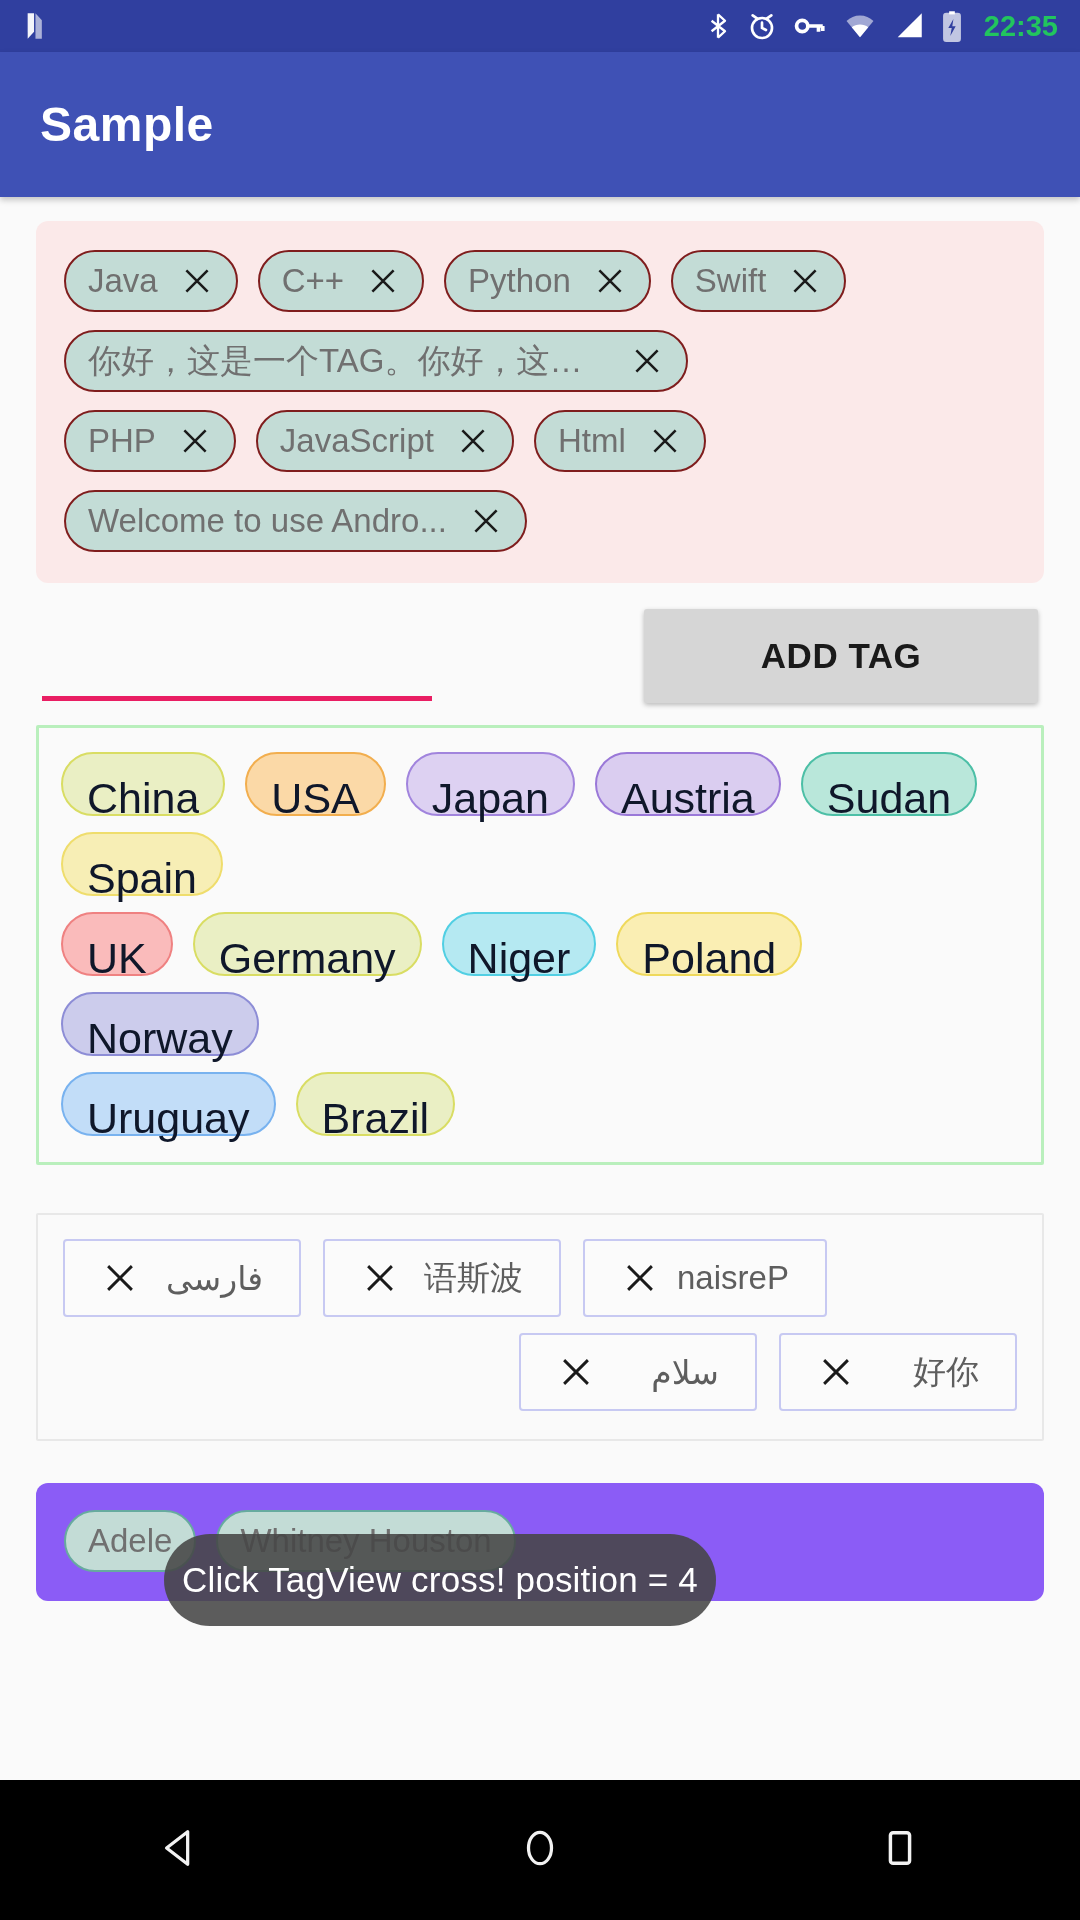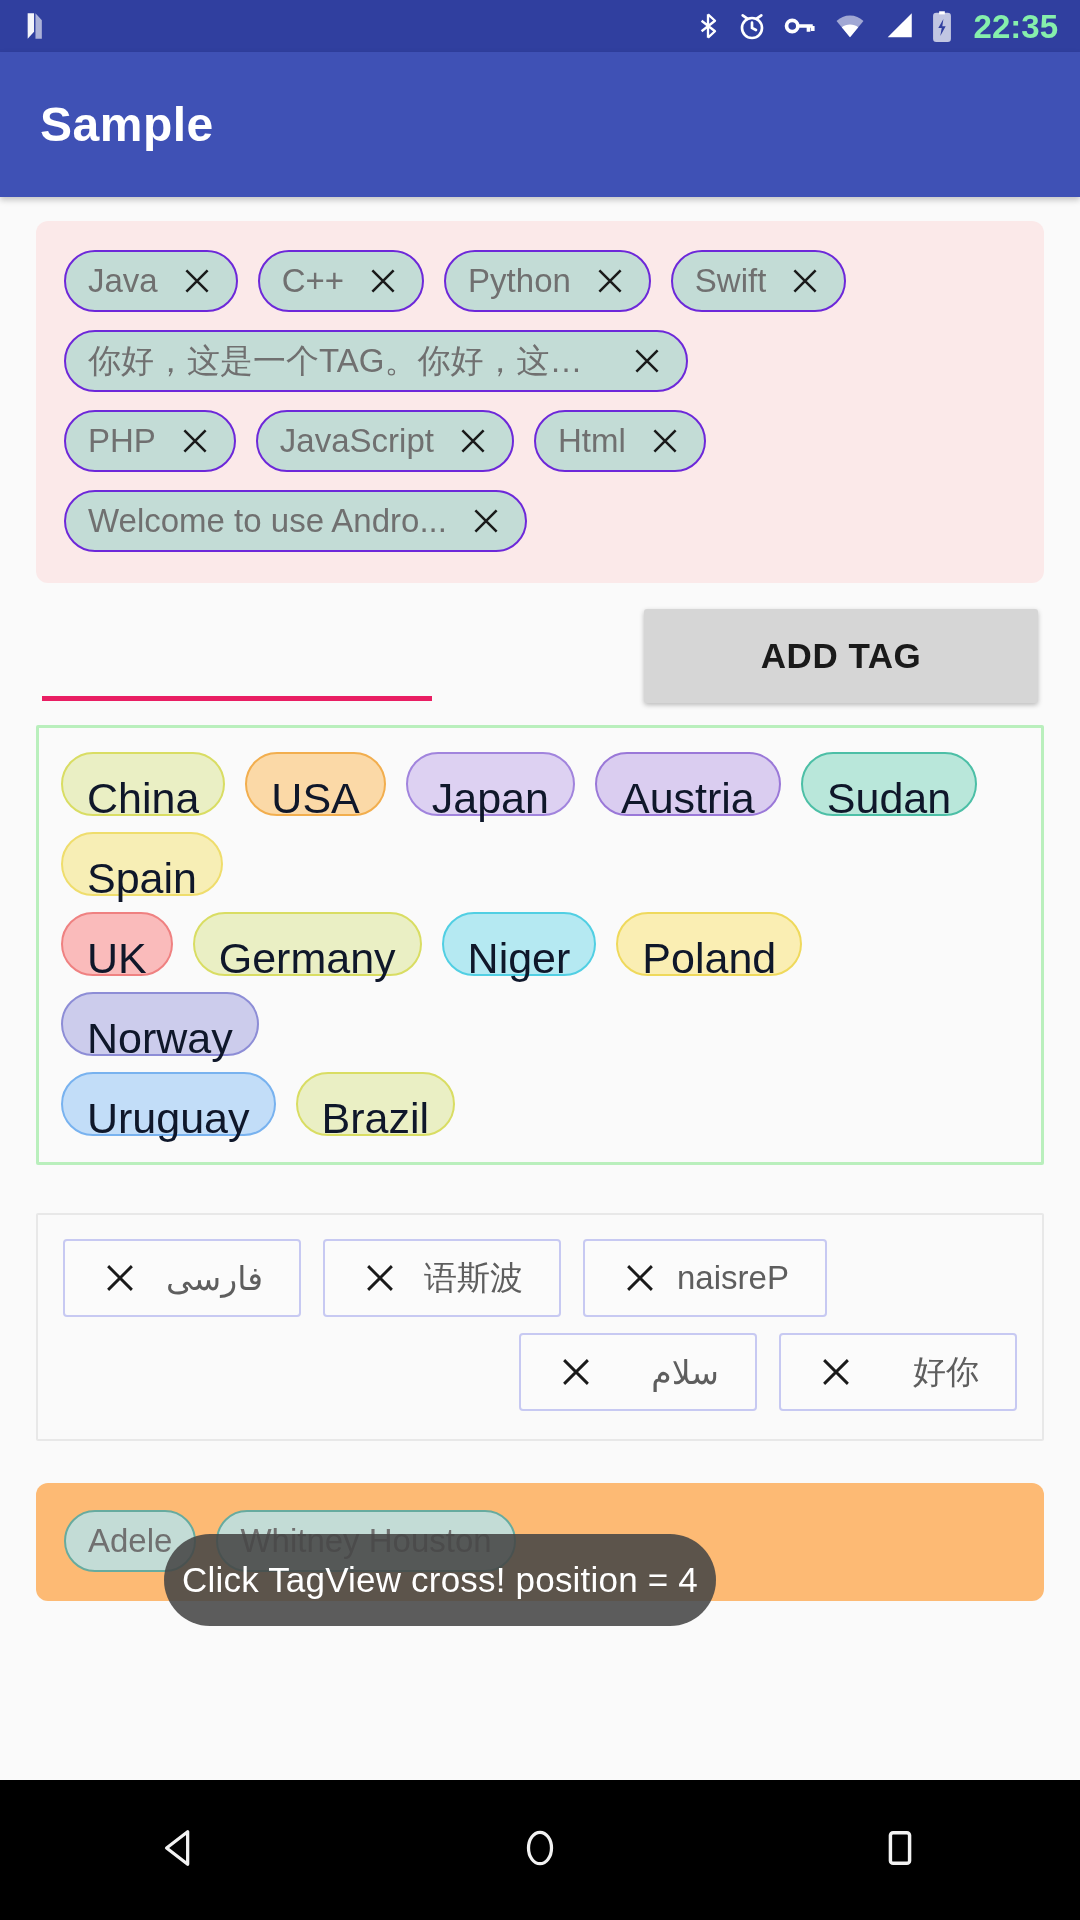--- a/index.html
+++ b/index.html
@@ -25,22 +25,22 @@
     background: #303f9f;
     display: flex;
     align-items: center;
     padding: 0 22px;
     box-sizing: border-box;
   }
   .status-left { display: flex; align-items: center; flex: 1; }
   .status-right { display: flex; align-items: center; gap: 14px; }
   .status-icon { display: inline-flex; align-items: center; justify-content: center; }
   .status-time {
-    color: #86efac;
-    font-size: 33px;
+    color: #22c55e;
+    font-size: 29px;
     font-weight: bold;
     letter-spacing: 0px;
     margin-left: 6px;
     line-height: 1;
   }
 
   
   .app-bar {
     height: 145px;
     background: #3f51b5;
@@ -75,21 +75,21 @@
   }
   .tag-row {
     display: flex;
     flex-wrap: wrap;
     align-items: center;
   }
   .chip {
     display: inline-flex;
     align-items: center;
     background: #c3dcd6;
-    border: 2px solid #6d28d9;
+    border: 2px solid #7f1d1d;
     border-radius: 44px;
     height: 62px;
     padding: 0 22px;
     margin: 9px 10px;
     box-sizing: border-box;
     max-width: 100%;
   }
   .chip-label {
     font-size: 33px;
     color: #707070;
@@ -214,21 +214,21 @@
   .chip-rtl .chip-label {
     flex: 1;
     text-align: right;
     font-size: 33px;
     color: #5e5e5e;
   }
 
   
   .tag-group-pink2 {
     margin: 42px 36px 0 36px;
-    background: #fdba74;
+    background: #8b5cf6;
     border-radius: 12px;
     padding: 18px 18px 20px 18px;
     box-sizing: border-box;
     min-height: 104px;
   }
   .chip-dim {
     background: #c3dcd6;
     border: 2px solid #67ab9f;
   }
   .chip-dim .chip-label { color: #707070; }

